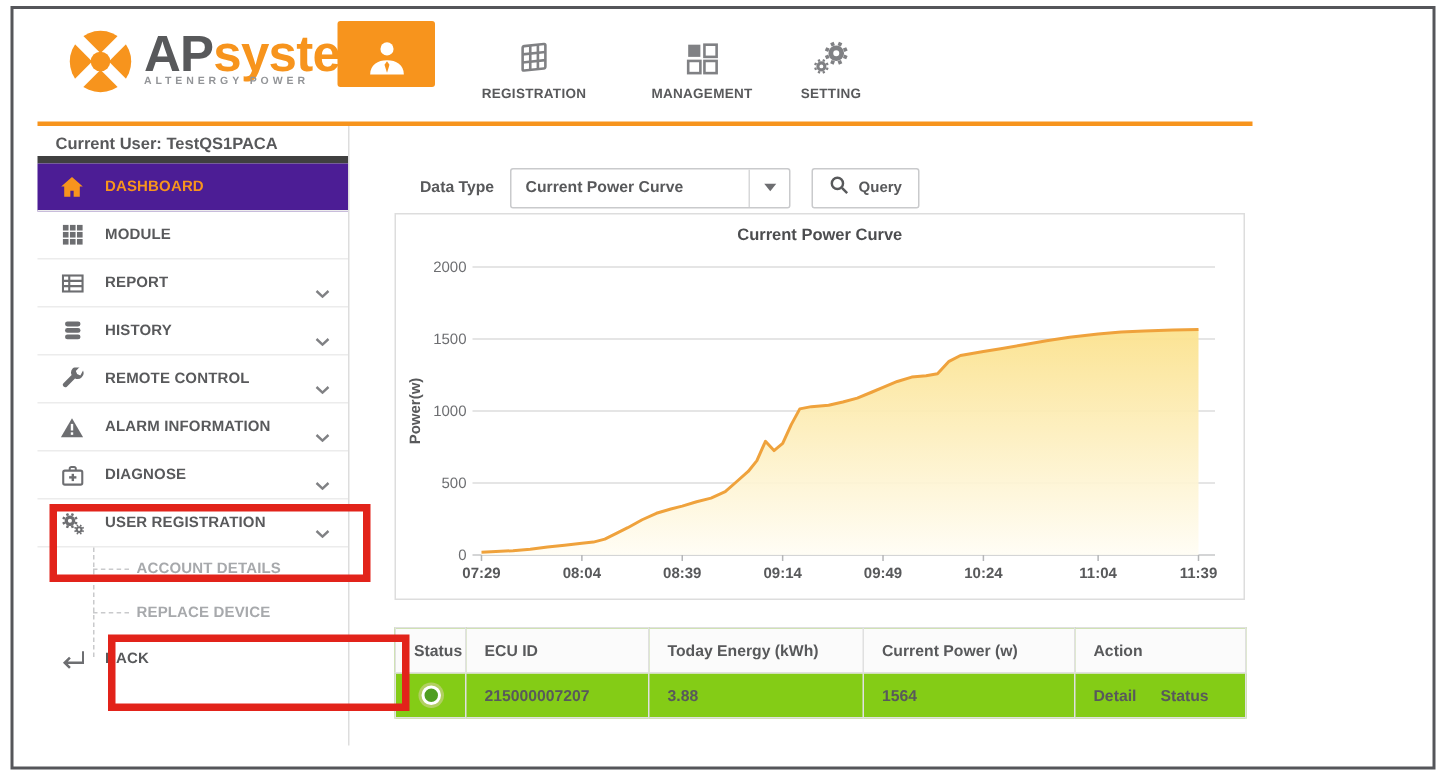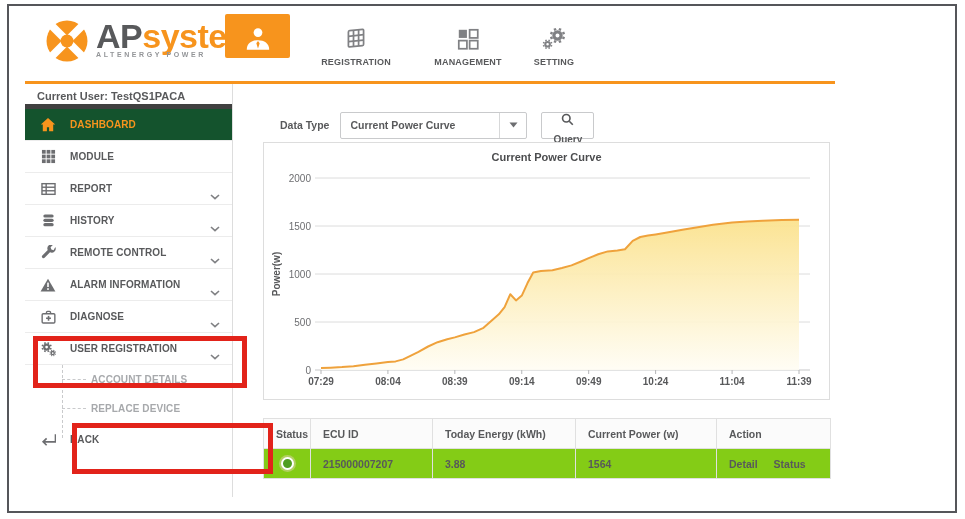--- a/index.html
+++ b/index.html
@@ -23,38 +23,38 @@
   .nav-item.active .nav-label{color:#fff;}
   .orange-rule{position:absolute;left:25px;top:81px;width:810px;height:3px;background:#f7941d;}
 
   
   .sidebar{position:absolute;left:25px;top:84px;width:207px;height:413px;border-right:1px solid #ddd;background:#fff;}
   .current-user{height:25px;padding:6px 0 0 12px;font-size:11px;font-weight:bold;color:#58595b;border-bottom:5px solid #404040;box-sizing:border-box;margin-top:0;}
   .side-item{position:relative;height:32px;display:flex;align-items:center;border-bottom:1px solid #ececec;box-sizing:border-box;cursor:pointer;}
   .side-item .icon{width:18px;margin-left:14px;display:flex;justify-content:center;color:#6d6e71;}
   .side-item .lbl{margin-left:13px;font-size:10px;font-weight:bold;color:#58595b;letter-spacing:0.1px;}
   .side-item .chev{position:absolute;right:12px;top:13px;}
-  .side-item.active{background:#14532d;}
+  .side-item.active{background:#4c1d95;}
   .side-item.active .icon{color:#f7941d;}
   .side-item.active .lbl{color:#f7941d;}
   .sub-block{position:relative;}
   .sub-block:before{content:"";position:absolute;left:37px;top:0;height:73px;border-left:1px dashed #c9cacc;}
   .side-item.sub{height:29px;border-bottom:none;}
   .side-item.sub .tree{position:absolute;left:37px;top:14px;width:24px;border-top:1px dashed #c9cacc;}
   .side-item.sub .lbl{margin-left:66px;color:#a7a9ac;}
   .side-item.back{height:33px;border-bottom:none;}
 
   
   .query-row{position:absolute;left:263px;top:111px;width:567px;height:28px;display:flex;align-items:center;}
   .dt-label{font-size:10.5px;font-weight:bold;margin-left:17px;}
   .select{margin-left:11px;width:187px;height:27px;border:1px solid #c9cacc;border-radius:2px;display:flex;align-items:center;box-sizing:border-box;background:#fff;cursor:pointer;}
   .select-value{flex:1;padding-left:9px;font-size:10.5px;font-weight:bold;color:#58595b;}
   .select-arrow{width:26px;height:100%;border-left:1px solid #d7d8d9;display:flex;align-items:center;justify-content:center;}
   .query-btn{margin-left:14px;height:27px;padding:0 11px;border:1px solid #c9cacc;border-radius:2px;background:#fff;
-             display:flex;align-items:center;gap:6px;font-family:inherit;font-size:10px;font-weight:bold;color:#58595b;cursor:pointer;flex-direction:column;}
+             display:flex;align-items:center;gap:6px;font-family:inherit;font-size:10px;font-weight:bold;color:#58595b;cursor:pointer;}
 
   .chart-panel{position:absolute;left:263px;top:142px;width:567px;height:258px;border:1px solid #ddd;box-sizing:border-box;background:#fff;}
   .chart-title{text-align:center;font-size:11px;font-weight:bold;color:#4c4d4f;margin-top:8px;height:14px;}
   #chart-svg{display:block;margin-left:4px;}
 
   .ecu-table{position:absolute;left:263px;top:418px;border-collapse:collapse;table-layout:fixed;background:#84cc16;}
   .ecu-table th,.ecu-table td{border:1px solid #e0e0e0;font-size:10.5px;height:30px;box-sizing:border-box;padding:0 0 0 12px;text-align:left;}
   .ecu-table th{background:#fbfbfb;font-weight:bold;color:#58595b;}
   .ecu-table td{color:#58595b;font-weight:bold;}
   .ecu-table td.status-cell{text-align:center;padding:0;}

